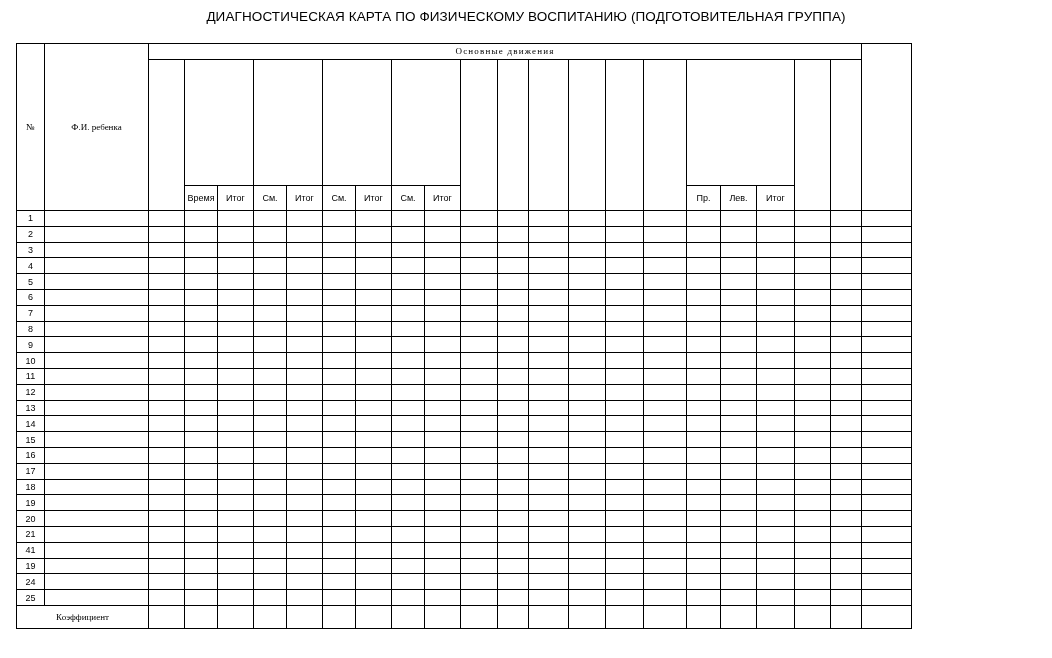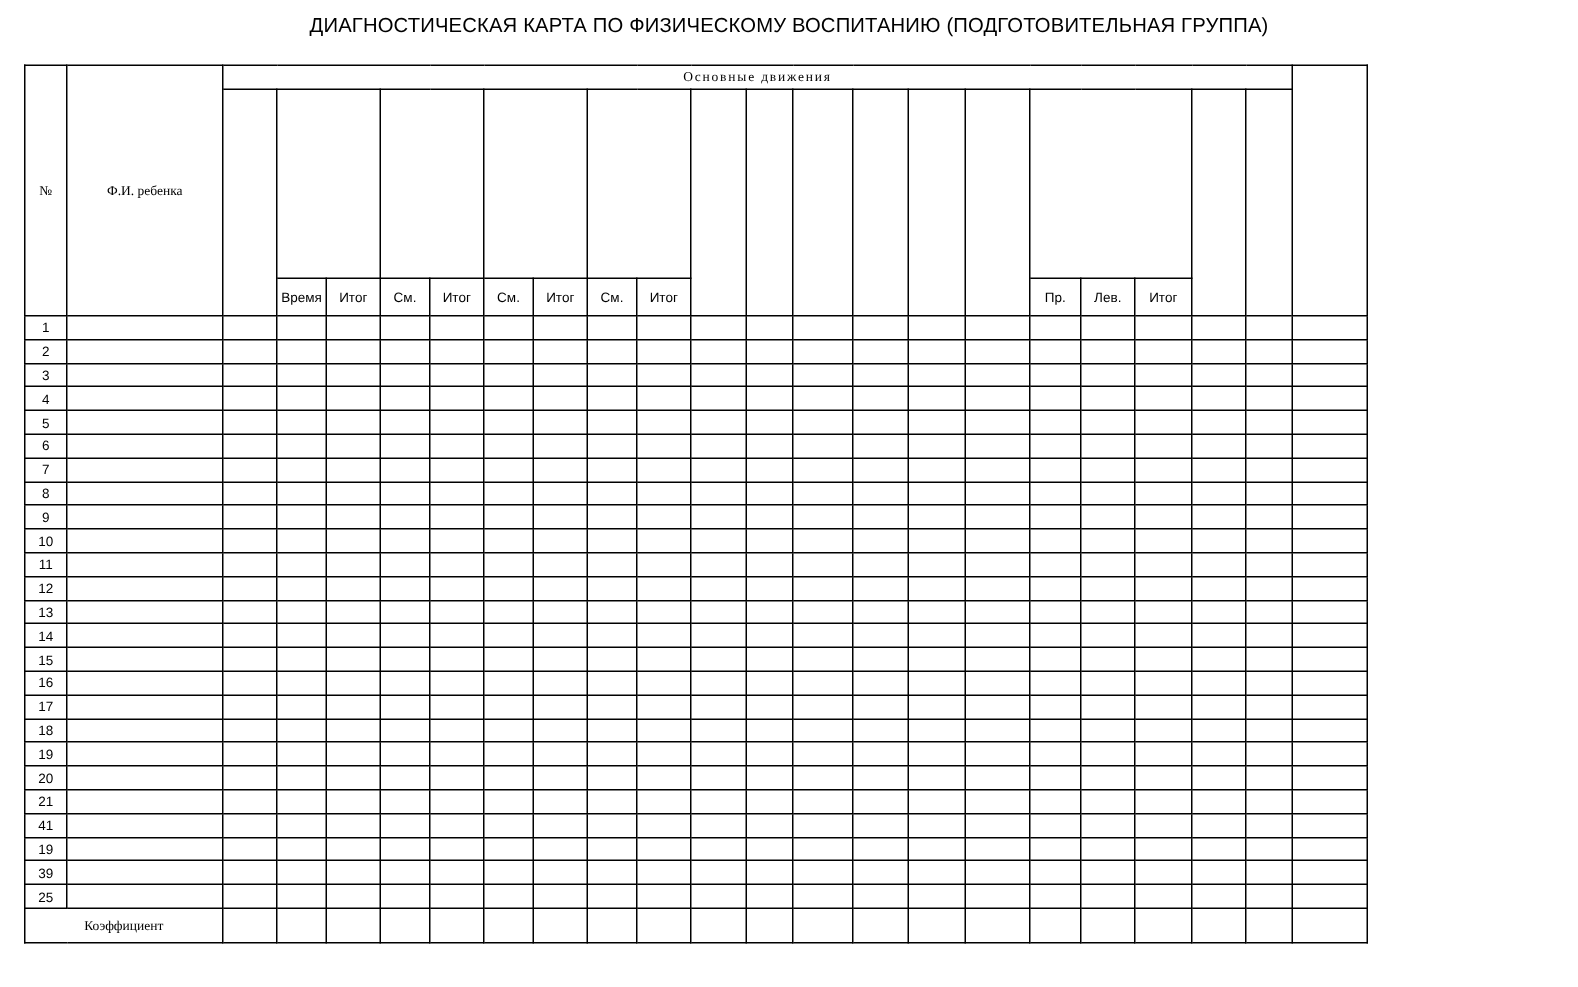--- a/index.html
+++ b/index.html
@@ -731,21 +731,21 @@
           <td></td>
           <td></td>
           <td></td>
           <td></td>
           <td></td>
           <td></td>
           <td></td>
           <td></td>
         </tr>
         <tr class="data-row">
-          <td class="rownum">39</td>
+          <td class="rownum">24</td>
           <td></td>
           <td></td>
           <td></td>
           <td></td>
           <td></td>
           <td></td>
           <td></td>
           <td></td>
           <td></td>
           <td></td>

